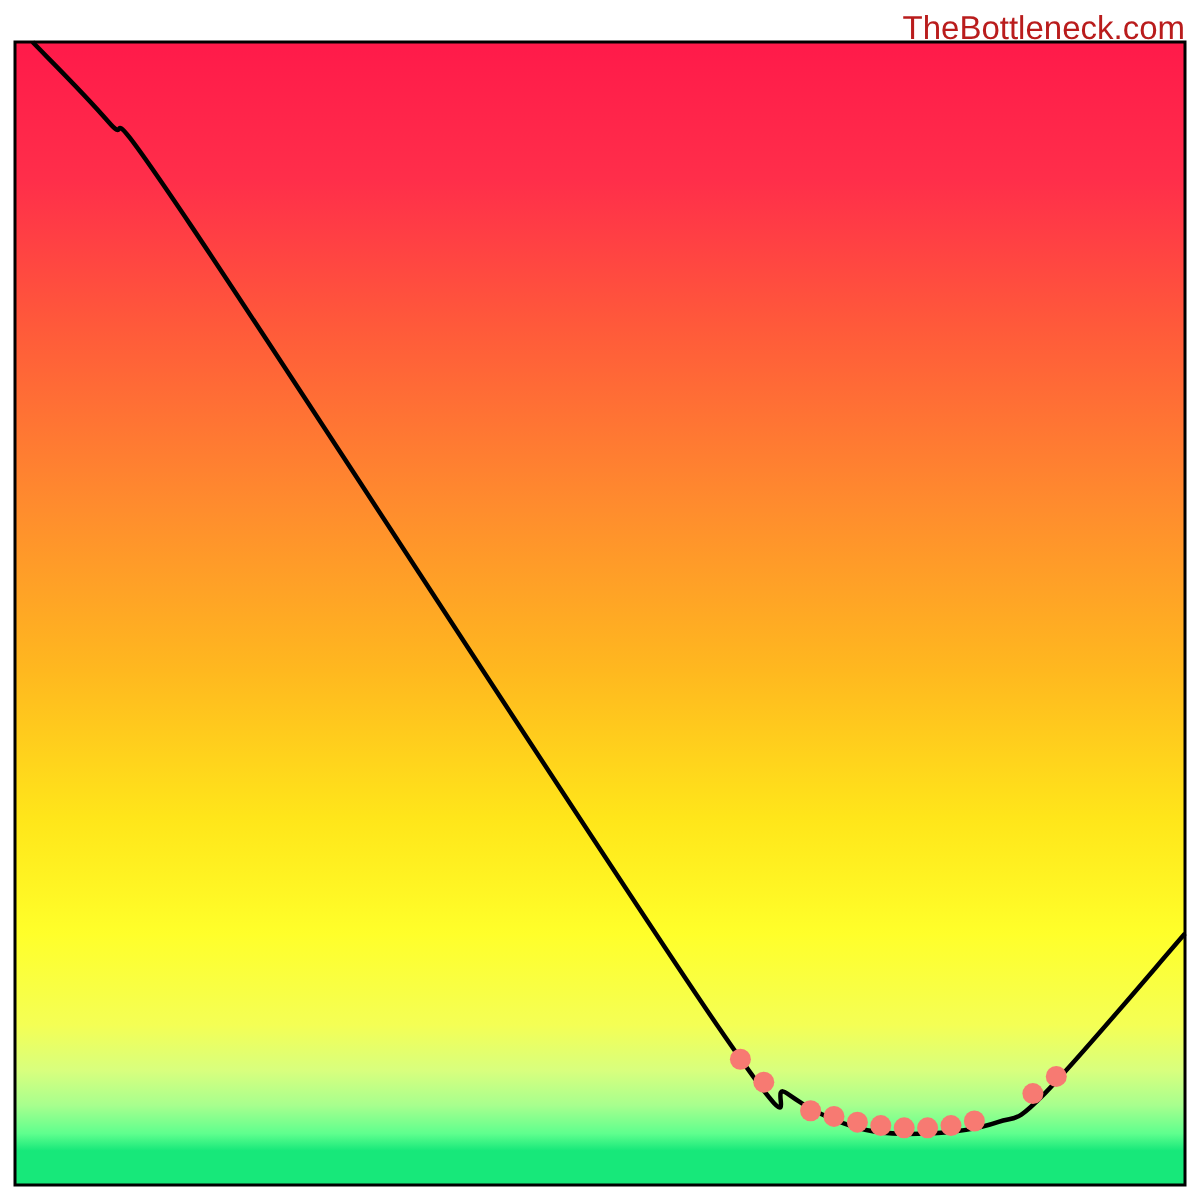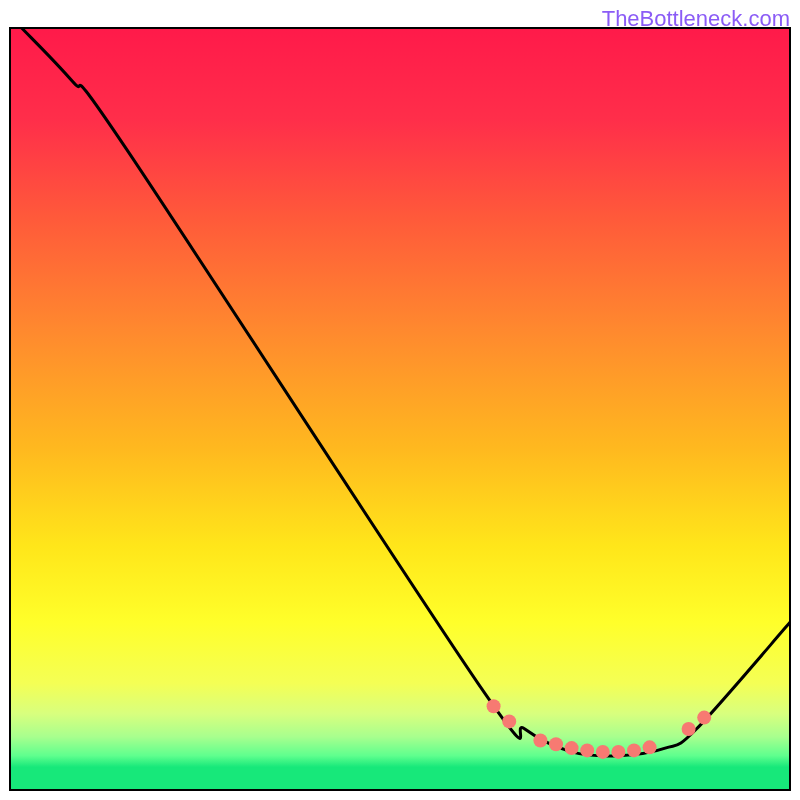--- a/index.html
+++ b/index.html
@@ -13,21 +13,21 @@
   .chart-container {
     position: relative;
     width: 800px;
     height: 800px;
   }
   .watermark {
     position: absolute;
     top: 6px;
     right: 10px;
     font-size: 22px;
-    color: #8b5cf6;
+    color: #b91c1c;
     font-weight: normal;
     z-index: 10;
   }
   svg {
     display: block;
   }
 </style>
 </head>
 <body>
 

